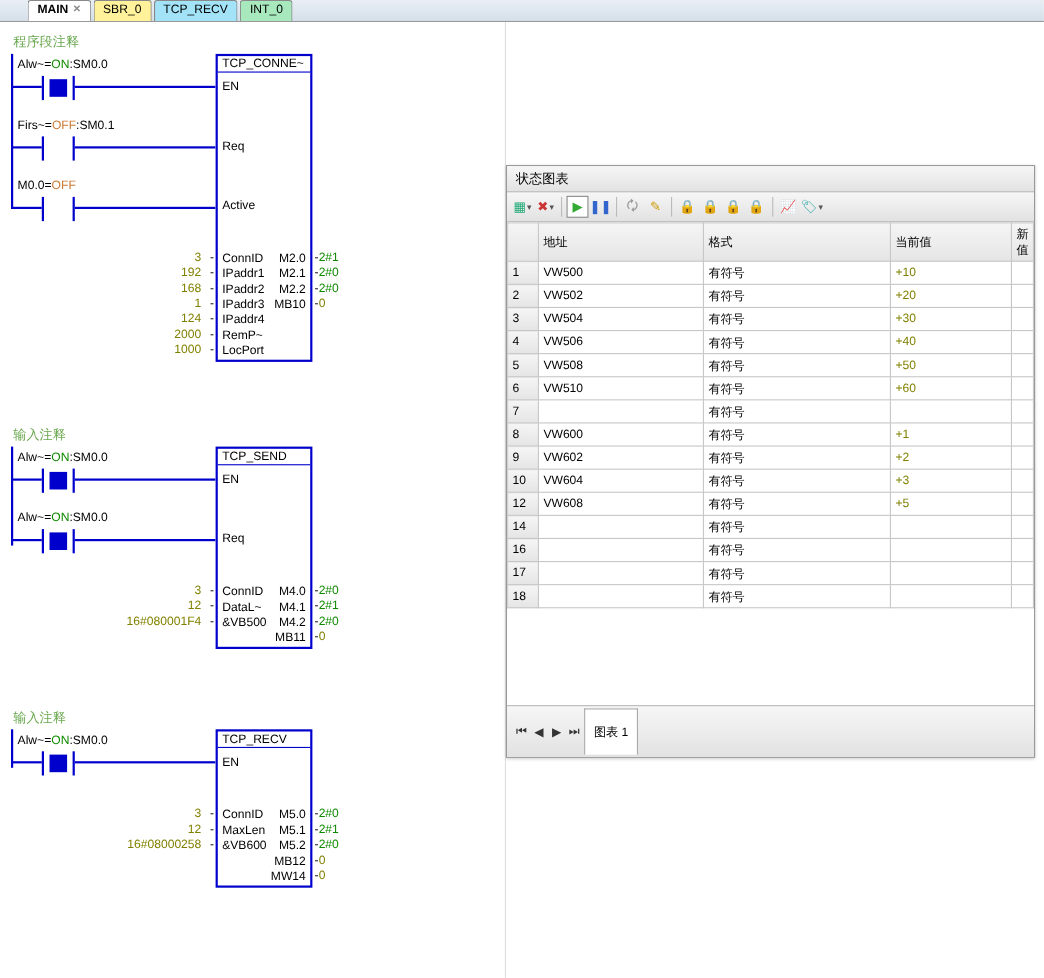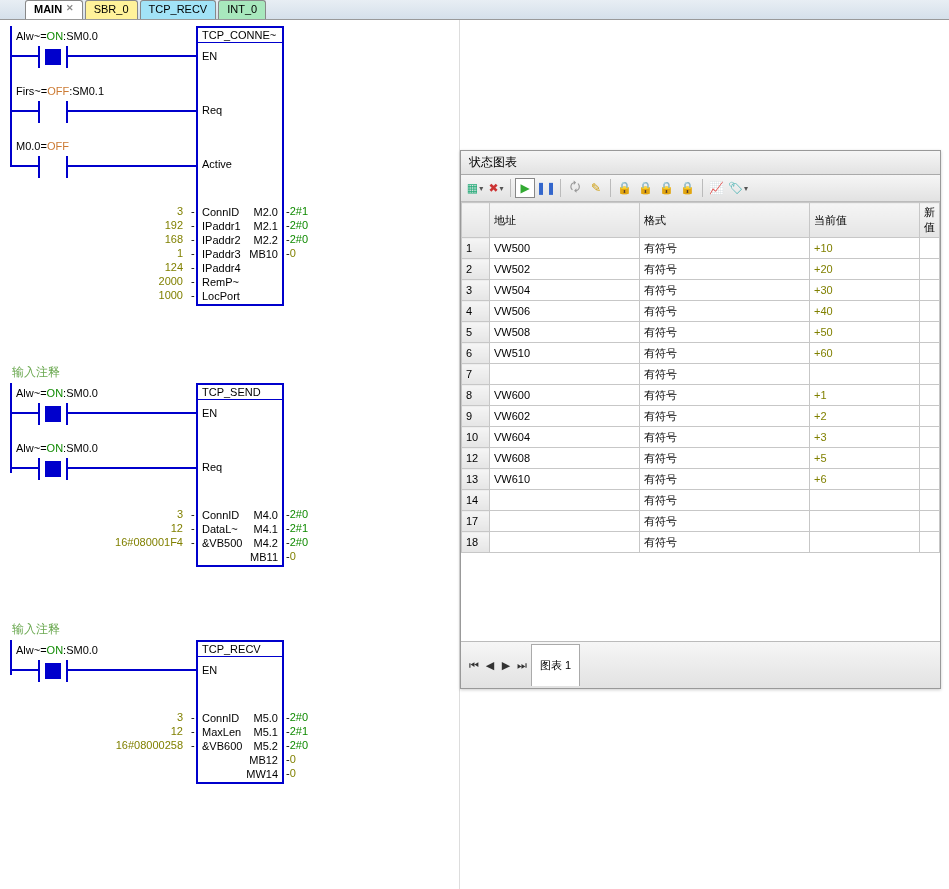--- a/index.html
+++ b/index.html
@@ -74,20 +74,21 @@
     </div>
     <div class="tab green">
       <span>INT_0</span>
     </div>
   </div>
 
 <div class="content">
 
   <div class="ladder-area" id="ladder">
       <div class="network">
+        <div class="net-header">程序段注释</div>
         <div class="net-body" style="height: 300px;">
           <div class="left-rail" style="top: 0px; height: 140px;"></div>
           <div class="rung-label" style="left: 10px; top: 4px;">Alw~=<span class="rung-on">ON</span>:SM0.0</div>
           <div class="rung-line" style="left: 4px; top: 29px; width: 28px;"></div>
           <div class="contact-shell" style="left: 32px; top: 20px;"></div>
           <div class="contact-fill" style="left: 39px; top: 23px;"></div>
           <div class="rung-line" style="left: 62px; top: 29px; width: 128px;"></div>
           <div class="rung-label" style="left: 10px; top: 59px;">Firs~=<span class="rung-off">OFF</span>:SM0.1</div>
           <div class="rung-line" style="left: 4px; top: 84px; width: 28px;"></div>
           <div class="contact-shell" style="left: 32px; top: 75px;"></div>
@@ -392,28 +393,28 @@
                 <td></td>
               </tr>
               <tr>
                 <td class="rownum">12</td>
                 <td>VW608</td>
                 <td>有符号</td>
                 <td class="val">+5</td>
                 <td></td>
               </tr>
               <tr>
-                <td class="rownum">13</td>
-                <td>VW610</td>
-                <td>有符号</td>
-                <td class="val">+6</td>
-                <td></td>
-              </tr>
-              <tr>
                 <td class="rownum">14</td>
+                <td></td>
+                <td>有符号</td>
+                <td class="val"></td>
+                <td></td>
+              </tr>
+              <tr>
+                <td class="rownum">16</td>
                 <td></td>
                 <td>有符号</td>
                 <td class="val"></td>
                 <td></td>
               </tr>
               <tr>
                 <td class="rownum">17</td>
                 <td></td>
                 <td>有符号</td>
                 <td class="val"></td>

